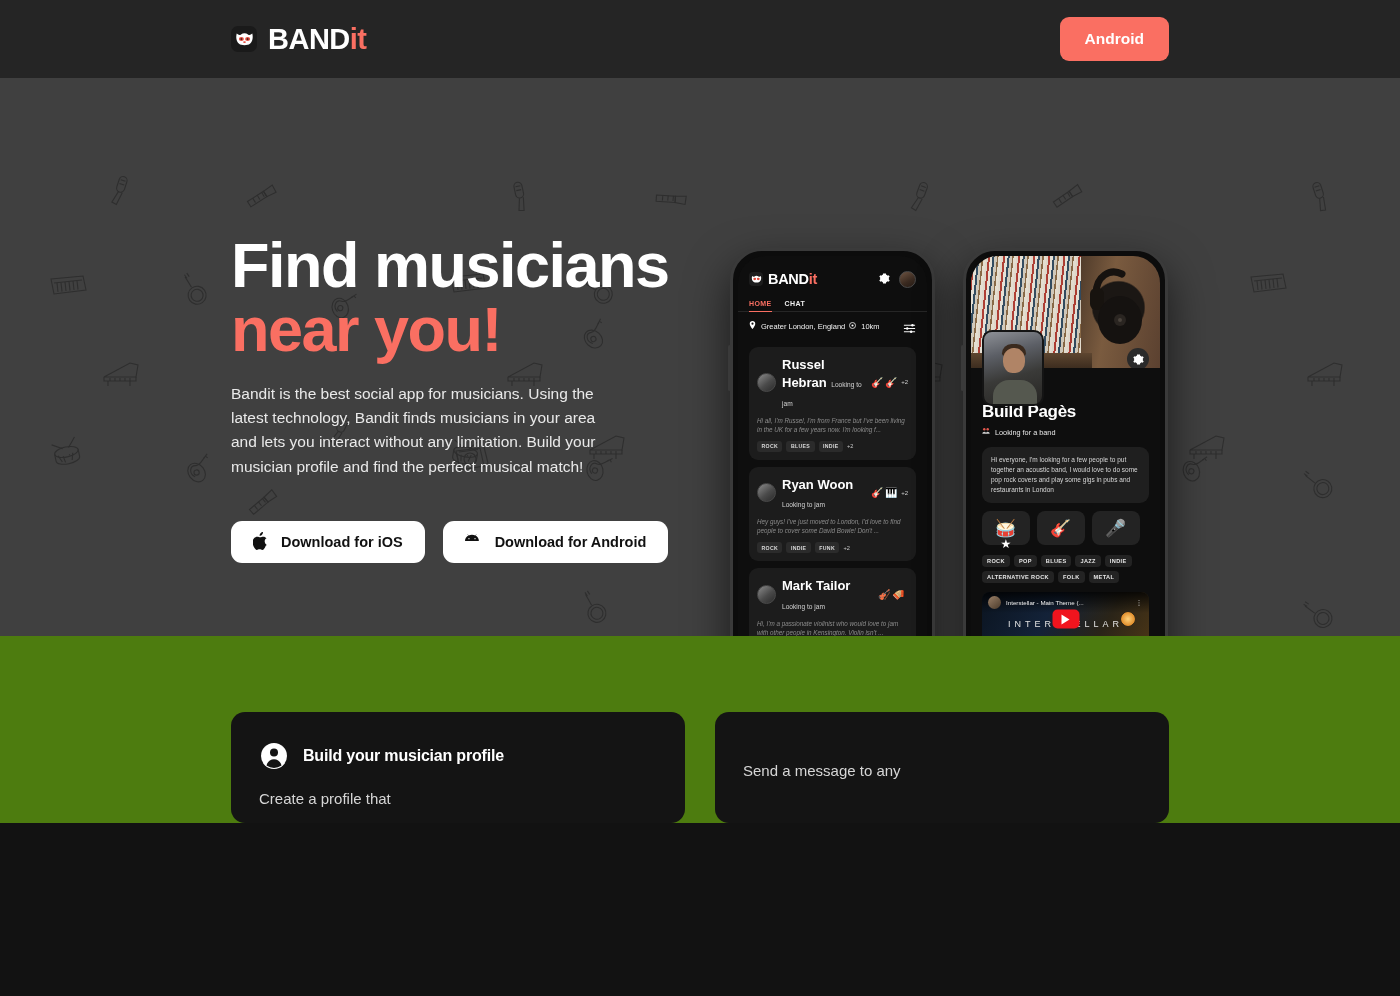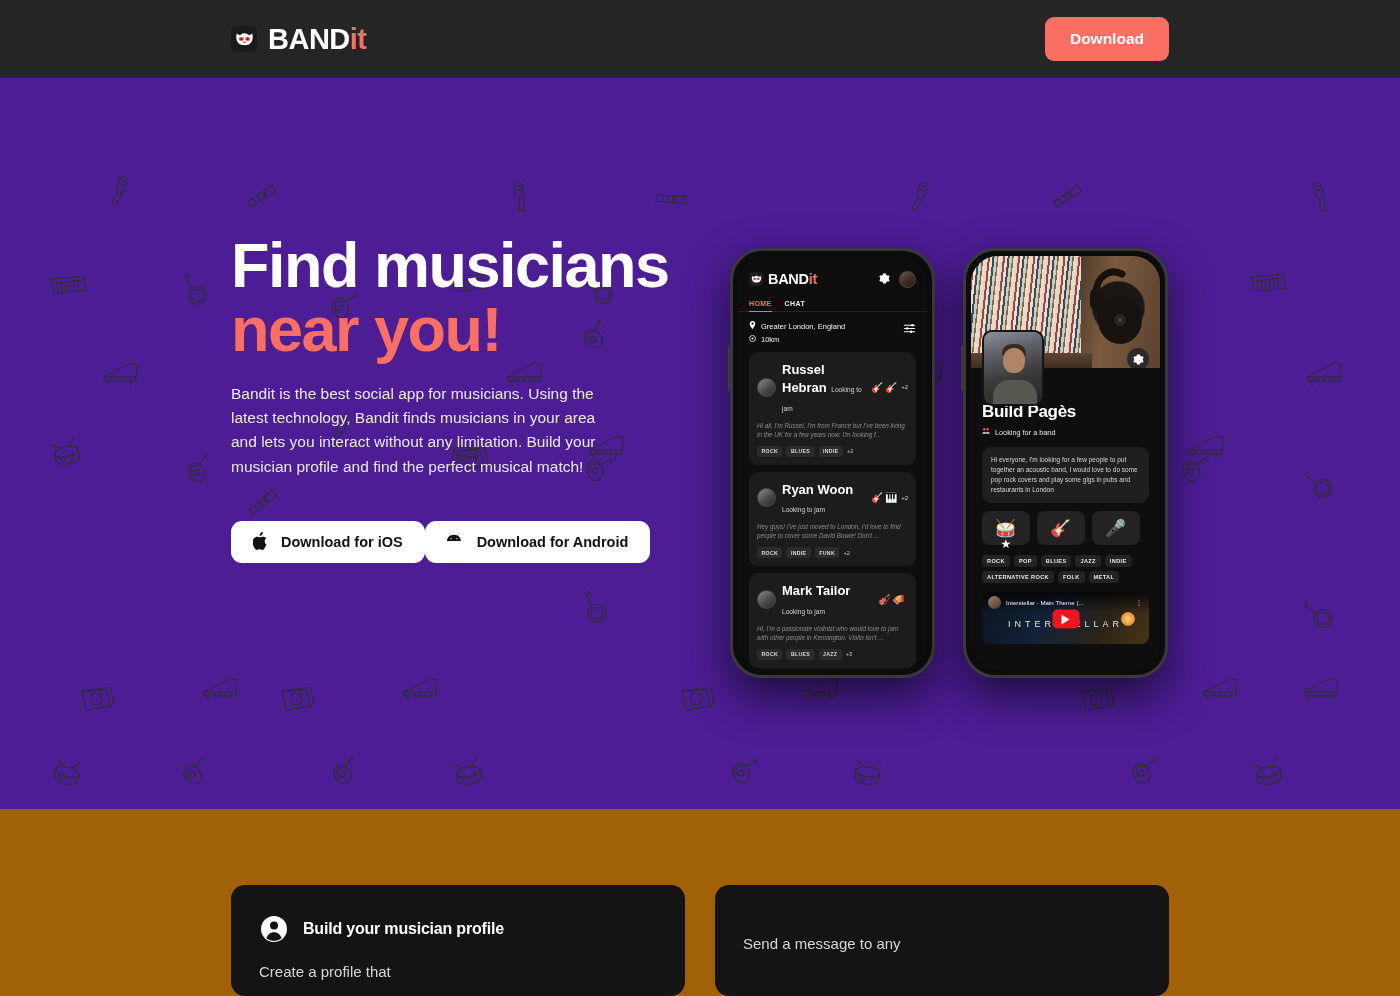--- a/index.html
+++ b/index.html
@@ -41,22 +41,22 @@
     font-size: 15.5px;
     font-weight: 700;
     padding: 13px 25px;
     cursor: pointer;
     font-family: "Liberation Sans", sans-serif;
   }
 
   
   .hero {
     position: relative;
-    height: 731px;
-    background: #4c1d95;
+    height: 558px;
+    background: #404040;
     overflow: hidden;
   }
   .hero-pattern {
     position: absolute; inset: 0;
     opacity: 1;
     pointer-events: none;
   }
   .hero-inner {
     position: relative;
     z-index: 3;
@@ -74,21 +74,21 @@
   }
   .hero-title .l1 { color: #ffffff; display: block; }
   .hero-title .l2 { color: #fa6f62; display: block; }
   .hero-sub {
     margin-top: 20px;
     font-size: 15.5px;
     line-height: 1.58;
     color: #e9e9e9;
     max-width: 392px;
   }
-  .hero-ctas { margin-top: 42px; display: flex; gap: 0; }
+  .hero-ctas { margin-top: 42px; display: flex; gap: 18px; }
   .store-btn {
     background: #ffffff;
     color: #111111;
     border: none;
     border-radius: 11px;
     height: 42px;
     padding: 0 22px;
     display: inline-flex;
     align-items: center;
     gap: 13px;
@@ -150,21 +150,21 @@
     border: 1px solid #4b4b4b;
   }
   .p1-tabs { display: flex; gap: 13px; margin-top: 12px; font-size: 7px; font-weight: 700; letter-spacing: 0.4px; }
   .p1-tab { padding-bottom: 4px; color: #efefef; }
   .p1-tab.active { color: #fa6f62; border-bottom: 1.5px solid #fa6f62; }
   .p1-divider { height: 1px; background: #262626; margin-top: -1px; }
   .p1-loc {
     display: flex; align-items: flex-start; justify-content: space-between;
     padding: 9px 11px 8px 11px;
   }
-  .p1-loc-lines { display: flex; flex-direction: column; gap: 4px; }
+  .p1-loc-lines { display: flex; flex-direction: row; gap: 4px; }
   .p1-loc-row { display: flex; align-items: center; gap: 5px; font-size: 7.5px; color: #f0f0f0; }
   .p1-feed { padding: 0 11px; display: flex; flex-direction: column; gap: 7px; }
   .feed-card {
     background: #1c1c1c;
     border-radius: 9px;
     padding: 8px 8px 8px 8px;
   }
   .fc-head { display: flex; align-items: center; gap: 6px; }
   .fc-ava {
     width: 19px; height: 19px; border-radius: 50%;
@@ -334,21 +334,21 @@
   }
   .vid-play::after {
     content: "";
     border-left: 8px solid #ffffff;
     border-top: 5px solid transparent;
     border-bottom: 5px solid transparent;
   }
 
   
   .features {
-    background: #a16207;
+    background: #4d7c0f;
     height: 187px;
     padding: 76px 231px 0 231px;
     display: flex;
     gap: 30px;
   }
   .feature-card {
     flex: 1 1 0;
     background: #141414;
     border-radius: 14px;
     padding: 30px 28px 0 28px;
@@ -374,21 +374,21 @@
         <path d="M2 2 C1 6 1 12 5 15 C8 17.5 16 17.5 19 15 C23 12 23 6 22 2 C20 4 18 4.4 16.5 3.2 C14 1.2 10 1.2 7.5 3.2 C6 4.4 4 4 2 2 Z" fill="#ffffff"></path>
         <ellipse cx="8" cy="9" rx="3.2" ry="2.6" fill="#e24b3d"></ellipse>
         <ellipse cx="16" cy="9" rx="3.2" ry="2.6" fill="#e24b3d"></ellipse>
         <circle cx="8" cy="9" r="1.1" fill="#1a1a1a"></circle>
         <circle cx="16" cy="9" r="1.1" fill="#1a1a1a"></circle>
         <ellipse cx="12" cy="13" rx="1.8" ry="1.2" fill="#e24b3d"></ellipse>
       </svg>
     </span>
     <span class="brand-text"><span class="b1">BAND</span><span class="b2">it</span></span>
   </div>
-  <button class="btn-download">Download</button>
+  <button class="btn-download">Android</button>
 </header>
 
 <section class="hero">
 
   <svg class="hero-pattern" width="1400" height="731" viewBox="0 0 1400 731" aria-hidden="true">
     <defs>
       <g id="ic-mic" stroke="#2e2e2e" stroke-width="1.1" fill="none">
         <rect x="-4" y="-14" width="8" height="16" rx="4"></rect>
         <path d="M-1 2 L-4 14 L1 15 L3 2"></path>
         <path d="M-2.5 -10 h5 M-2.5 -6 h5"></path>

